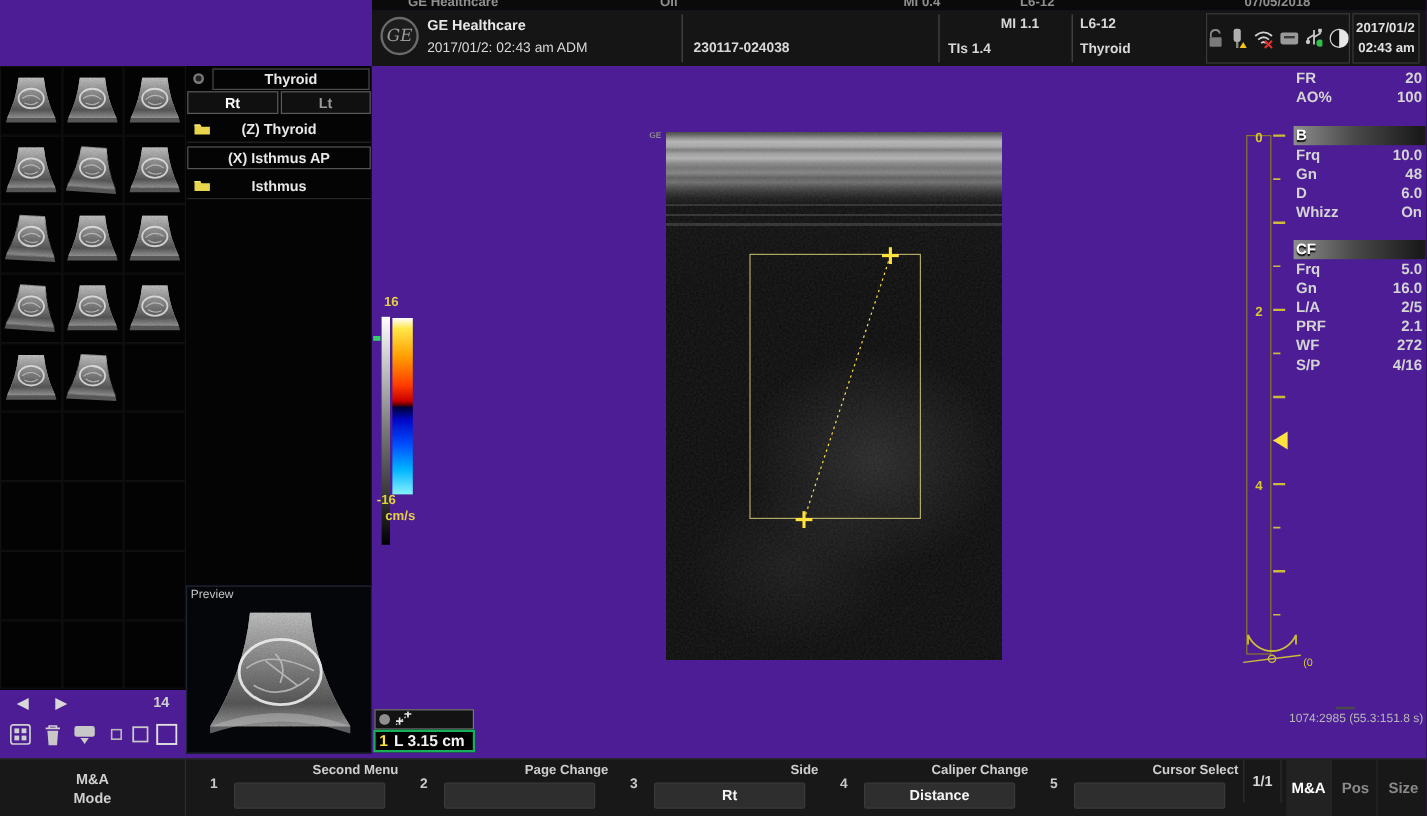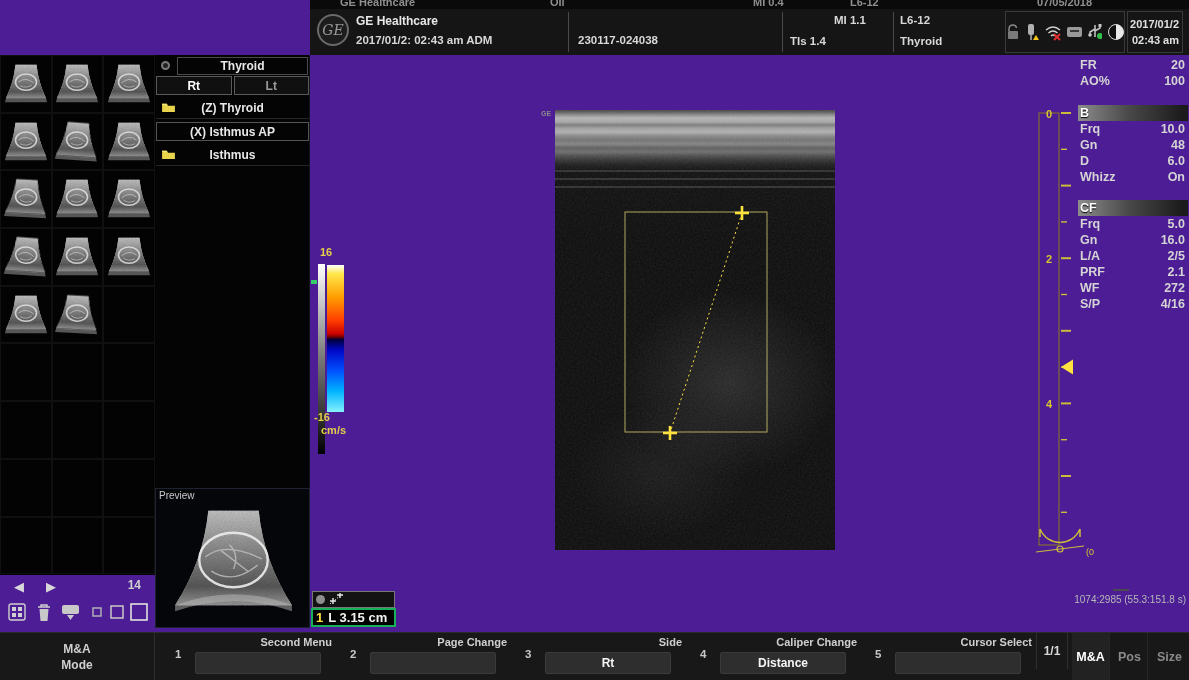--- a/index.html
+++ b/index.html
@@ -10,21 +10,21 @@
 
   
   #hdr-remnant{left:310px;top:0;width:879px;height:9px;overflow:hidden;background:#0a0a0a;}
   #hdr-remnant span{position:absolute;top:-4px;font-size:11px;font-weight:bold;color:#8f8f8f;white-space:nowrap;}
   #header{left:310px;top:9px;width:879px;height:46px;background:#151515;}
   #header .sep{position:absolute;top:3px;width:1px;height:40px;background:#4a4a4a;}
   .ge-logo{position:absolute;left:7px;top:5px;width:32px;height:32px;border-radius:50%;
            border:2px solid #6a6a6a;color:#9a9a9a;font-family:"DejaVu Serif",serif;font-style:italic;
            font-size:14px;display:flex;align-items:center;justify-content:center;background:#1d1d1d;}
   .hbrand{position:absolute;left:46px;top:5px;font-size:12px;font-weight:bold;color:#e8e8e8;}
-  .hexam{position:absolute;left:46px;top:25px;font-size:11.5px;font-weight:bold;color:#d8d8d8;white-space:nowrap;}
+  .hexam{position:absolute;left:46px;top:25px;font-size:11.5px;font-weight:normal;color:#d8d8d8;white-space:nowrap;}
   .hpid{position:absolute;left:268px;top:25px;font-size:11.5px;font-weight:bold;color:#d8d8d8;}
   .hmi{position:absolute;left:480px;top:5px;font-size:11.5px;font-weight:bold;color:#d8d8d8;margin-left:44px;}
   .htis{position:absolute;left:480px;top:26px;font-size:11.5px;font-weight:bold;color:#d8d8d8;text-align:right;}
   .hprobe{position:absolute;left:590px;top:5px;font-size:11.5px;font-weight:bold;color:#d8d8d8;}
   .hpreset{position:absolute;left:590px;top:26px;font-size:11.5px;font-weight:bold;color:#d8d8d8;}
   .htray{position:absolute;left:695px;top:2px;width:120px;height:42px;border:1px solid #3a3a3a;
          display:flex;align-items:center;justify-content:center;gap:5px;}
   .hdate{position:absolute;left:817px;top:2px;width:56px;height:42px;border:1px solid #3a3a3a;
          font-size:11px;font-weight:bold;color:#e0e0e0;text-align:right;padding:4px 3px 0 0;line-height:16px;}
 

